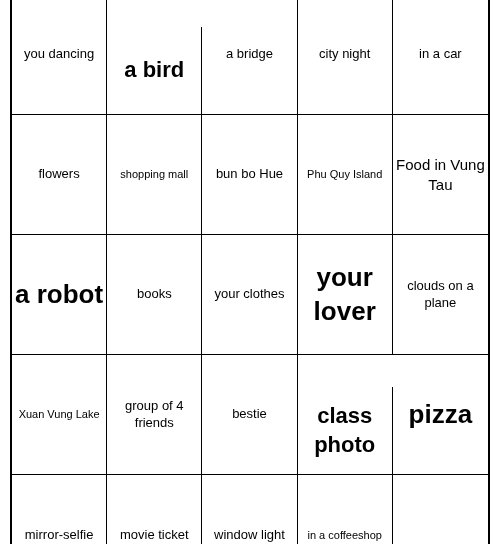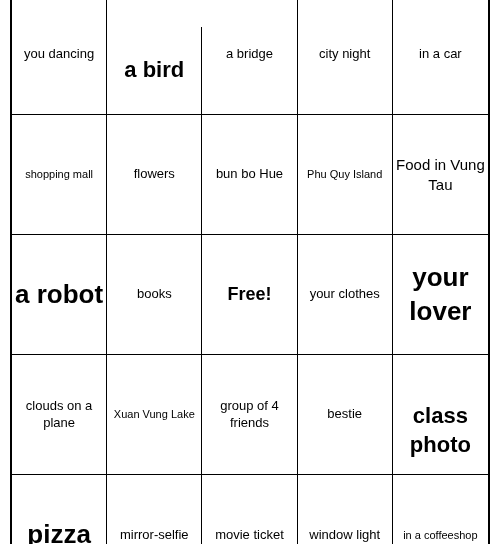--- a/index.html
+++ b/index.html
@@ -73,28 +73,27 @@
       <div class="bingo-header-cell">N</div>
       <div class="bingo-header-cell">G</div>
       <div class="bingo-header-cell">O</div>
     </div>
   <div class="bingo-grid">
   <div class="bingo-cell">you dancing</div>
       <div class="bingo-cell large-text">a bird</div>
       <div class="bingo-cell">a bridge</div>
       <div class="bingo-cell">city night</div>
       <div class="bingo-cell">in a car</div>
+      <div class="bingo-cell">flowers</div>
       <div class="bingo-cell" style="font-size: 11px;">shopping mall</div>
-      <div class="bingo-cell">flowers</div>
       <div class="bingo-cell">bun bo Hue</div>
       <div class="bingo-cell" style="font-size: 11px;">Phu Quy Island</div>
       <div class="bingo-cell" style="font-size: 15px;">Food in Vung Tau</div>
       <div class="bingo-cell xlarge">a robot</div>
       <div class="bingo-cell">books</div>
-      <div class="bingo-cell free">Free!</div>
       <div class="bingo-cell">your clothes</div>
       <div class="bingo-cell xlarge">your lover</div>
       <div class="bingo-cell">clouds on a plane</div>
       <div class="bingo-cell" style="font-size: 11px;">Xuan Vung Lake</div>
       <div class="bingo-cell">group of 4 friends</div>
       <div class="bingo-cell">bestie</div>
       <div class="bingo-cell large-text">class photo</div>
       <div class="bingo-cell xlarge">pizza</div>
       <div class="bingo-cell">mirror-selfie</div>
       <div class="bingo-cell">movie ticket</div>

